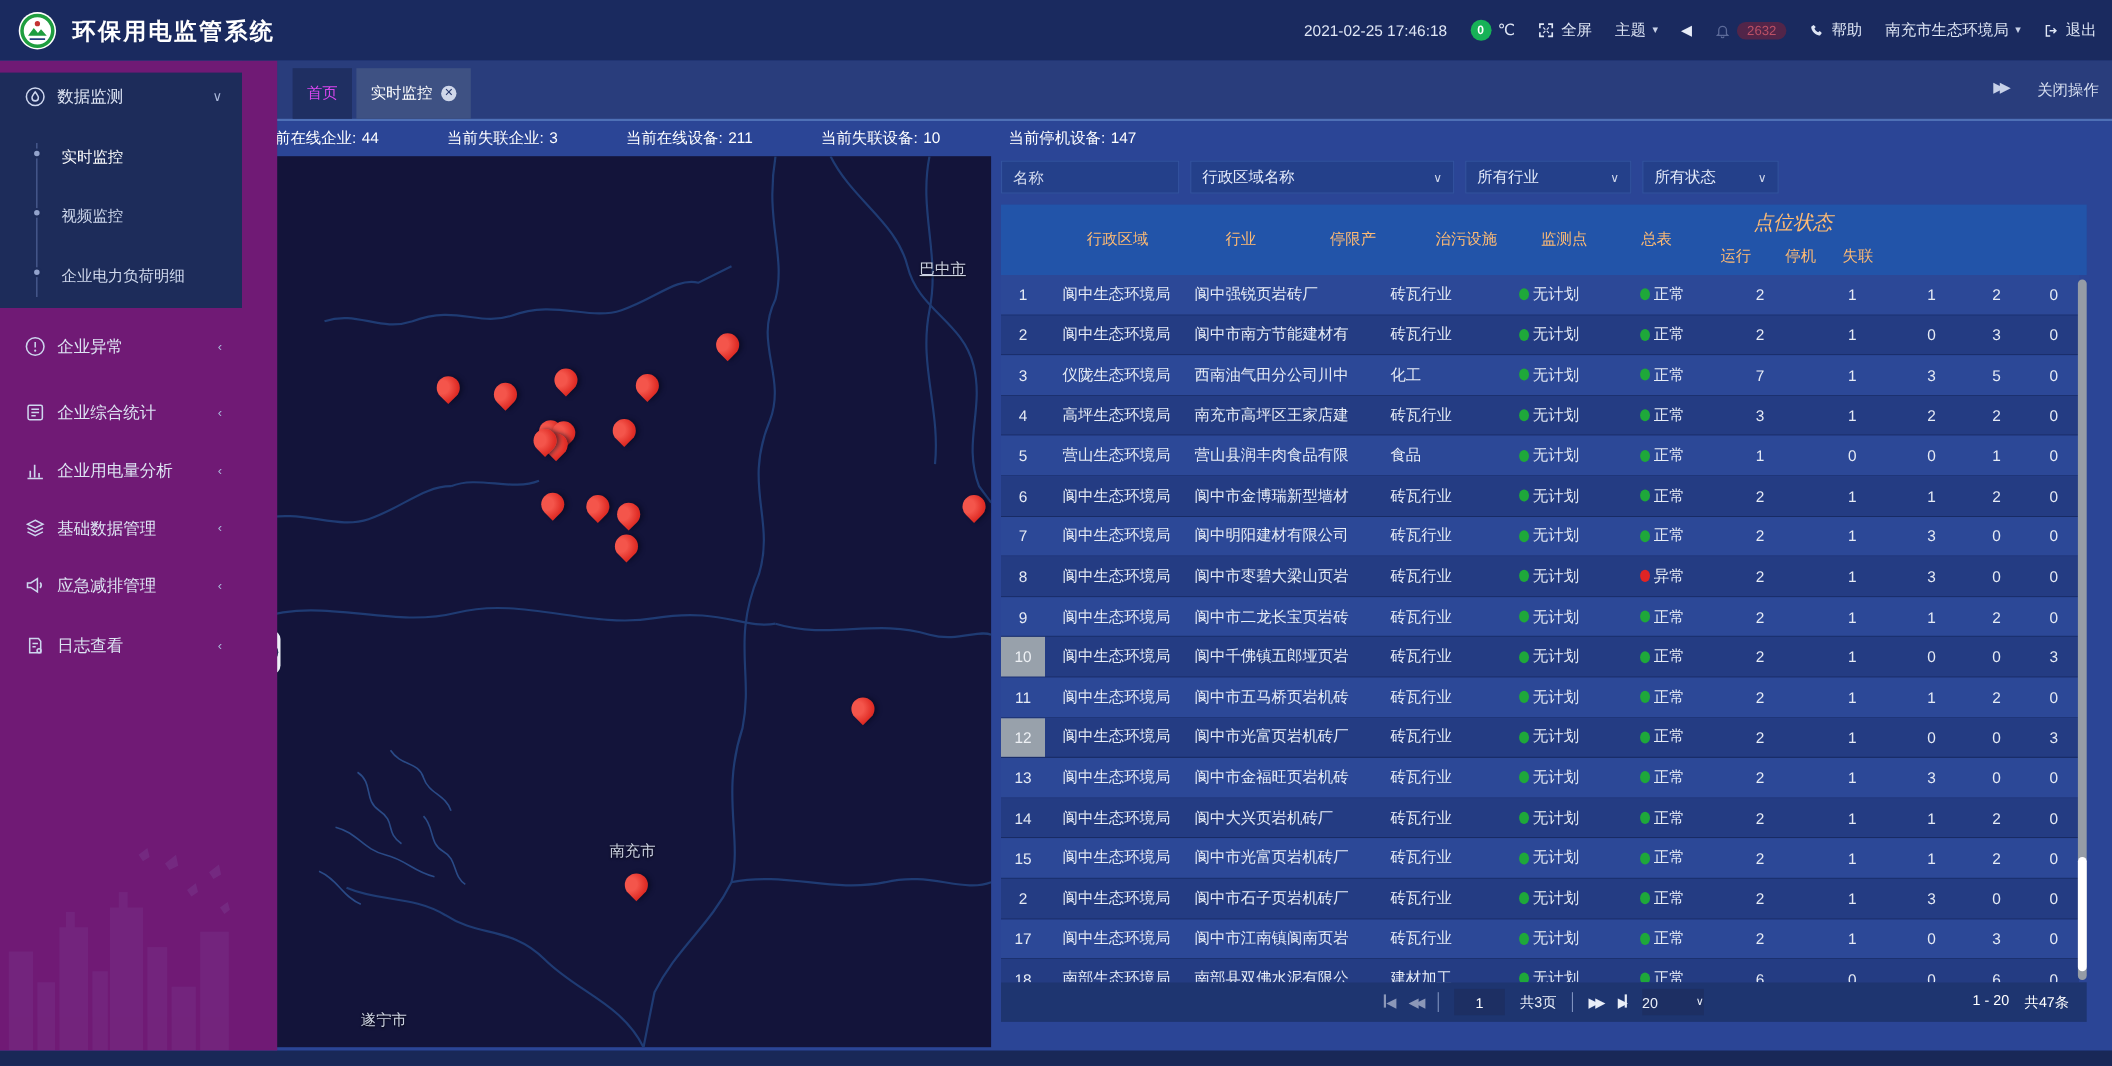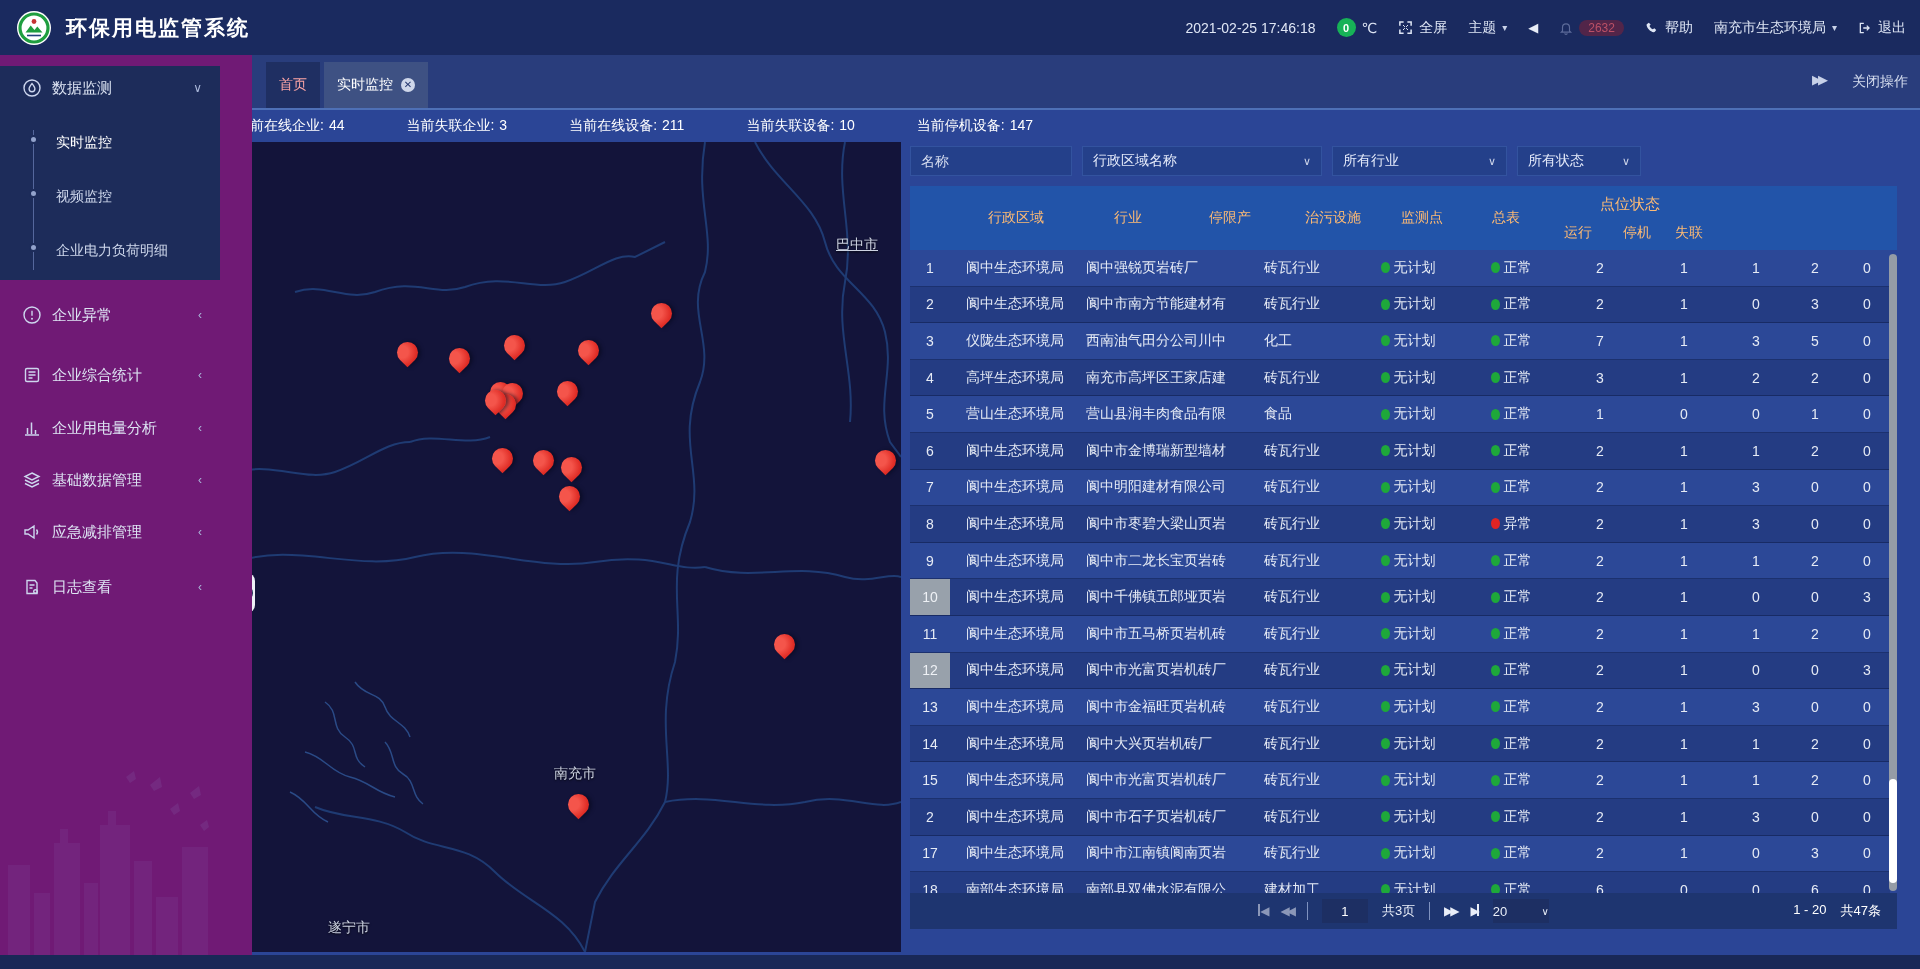--- a/index.html
+++ b/index.html
@@ -29,21 +29,21 @@
   .sb-group .gchev{position:absolute;right:18px;font-size:12px;color:#aab8da}
   .sb-sub{position:absolute;left:0;width:220px;height:40px;display:flex;align-items:center;color:#cfd8ec;font-size:14px;cursor:pointer}
   .sb-sub .slabel{position:absolute;left:56px}
   .sb-sub.active{color:#ffffff}
   .sb-sky{position:absolute;left:0;bottom:0;width:220px;height:190px;opacity:.5}
 
   
   .main{position:absolute;left:220px;top:55px;width:1700px;height:900px;background:#2b4596}
   .tabbar{position:relative;width:1700px;height:55px;background:#293d7c;border-bottom:2px solid #4e70b6}
   .tab-back{position:absolute;left:14px;top:17px;color:#c7d1e8;font-size:13px;letter-spacing:-4px;cursor:pointer}
-  .tab{position:absolute;top:7px;height:46px;display:flex;align-items:center;justify-content:center;font-size:14px;color:#fca5a5;cursor:pointer}
+  .tab{position:absolute;top:7px;height:46px;display:flex;align-items:center;justify-content:center;font-size:14px;color:#d946ef;cursor:pointer}
   .tab.home{left:46px;width:54px;background:#1f2f62}
   .tab.live{left:104px;width:104px;background:#3e5183;color:#fff}
   .tab-close{display:inline-flex;align-items:center;justify-content:center;width:14px;height:14px;margin-left:8px;border-radius:50%;background:#cfd7ea;color:#24366e;font-size:10px;line-height:1;cursor:pointer}
   .tab-fwd{position:absolute;right:96px;top:17px;color:#c7d1e8;font-size:13px;letter-spacing:-4px;cursor:pointer}
   .tab-closeops{position:absolute;right:12px;top:18px;color:#d5ddef;font-size:14px;cursor:pointer}
 
   .statsbar{position:absolute;left:0;top:55px;width:1700px;height:32px;display:flex;align-items:center;padding-left:16px;gap:62px;font-size:14px;color:#fff}
   .stat{white-space:nowrap}
   .stat .v{margin-left:5px}
 
@@ -54,27 +54,27 @@
   .pin{position:absolute;width:21px;height:21px;background:radial-gradient(circle at 34% 30%,#f4554b 0 30%,#e02d26 70%,#c2221c);border-radius:50% 50% 50% 0;transform:rotate(-45deg);box-shadow:2px 2px 4px rgba(5,8,25,.55);z-index:3;cursor:pointer}
   .collapse-handle{position:absolute;left:0px;top:431px;width:20px;height:40px;background:#eef1f7;border-radius:0 8px 8px 0;display:flex;align-items:center;justify-content:center;z-index:4;cursor:pointer}
   .collapse-handle .cbtn{width:16px;height:16px;border-radius:50%;background:#1d2b52;color:#fff;font-size:9px;display:flex;align-items:center;justify-content:center}
 
   
   .panel{position:absolute;left:690px;top:87px;width:987px;height:810px}
   .filters{position:absolute;left:0;top:4px;width:987px;height:30px;display:flex;gap:10px}
   .f-input{width:162px;height:30px;background:#24408a;border:1px solid #33539f;color:#fff;font-size:14px;padding:0 10px;outline:none;font-family:inherit}
   .f-input::placeholder{color:#d5dcef}
   .f-select{height:30px;background:#24408a;border:1px solid #33539f;display:flex;align-items:center;justify-content:space-between;padding:0 10px;font-size:14px;color:#e4eafa;cursor:pointer}
-  .f-region{width:240px}.f-industry{width:175px}.f-status{width:124px}
+  .f-region{width:240px}.f-industry{width:151px}.f-status{width:124px}
   .f-select .chev{font-size:11px;color:#cfd6ea;margin-left:8px}
 
   .thead{position:absolute;left:0;top:44px;width:987px;height:64px;background:#2254a9;display:flex;font-size:14px;color:#fdba74}
   .hc{display:flex;align-items:center;justify-content:center;height:64px}
   .status-group{width:164px;display:flex;flex-direction:column}
-  .status-group .glab{height:30px;display:flex;align-items:flex-end;justify-content:center;font-size:15px;padding-bottom:2px}
+  .status-group .glab{height:30px;display:flex;align-items:flex-end;justify-content:center;font-style:italic;font-size:18px;padding-bottom:2px}
   .status-group .subs{height:34px;display:flex}
   .status-group .subs .hc{height:34px}
 
   .tbody{position:absolute;left:0;top:108px;width:987px;height:643px;overflow:hidden}
   .trow{display:flex;width:980px;height:36.6px;align-items:stretch;font-size:14px;color:#e6ebf5;border-bottom:1px solid rgba(12,26,72,.5);cursor:pointer}
   .trow:nth-child(odd){background:#2c4897}
   .trow:nth-child(even){background:#243c83}
   .cell{display:flex;align-items:center;white-space:nowrap;overflow:hidden}
   .c-no{width:40px;justify-content:center}
   .c-no.gray{background:#98a1ab;color:#eef1f5}

